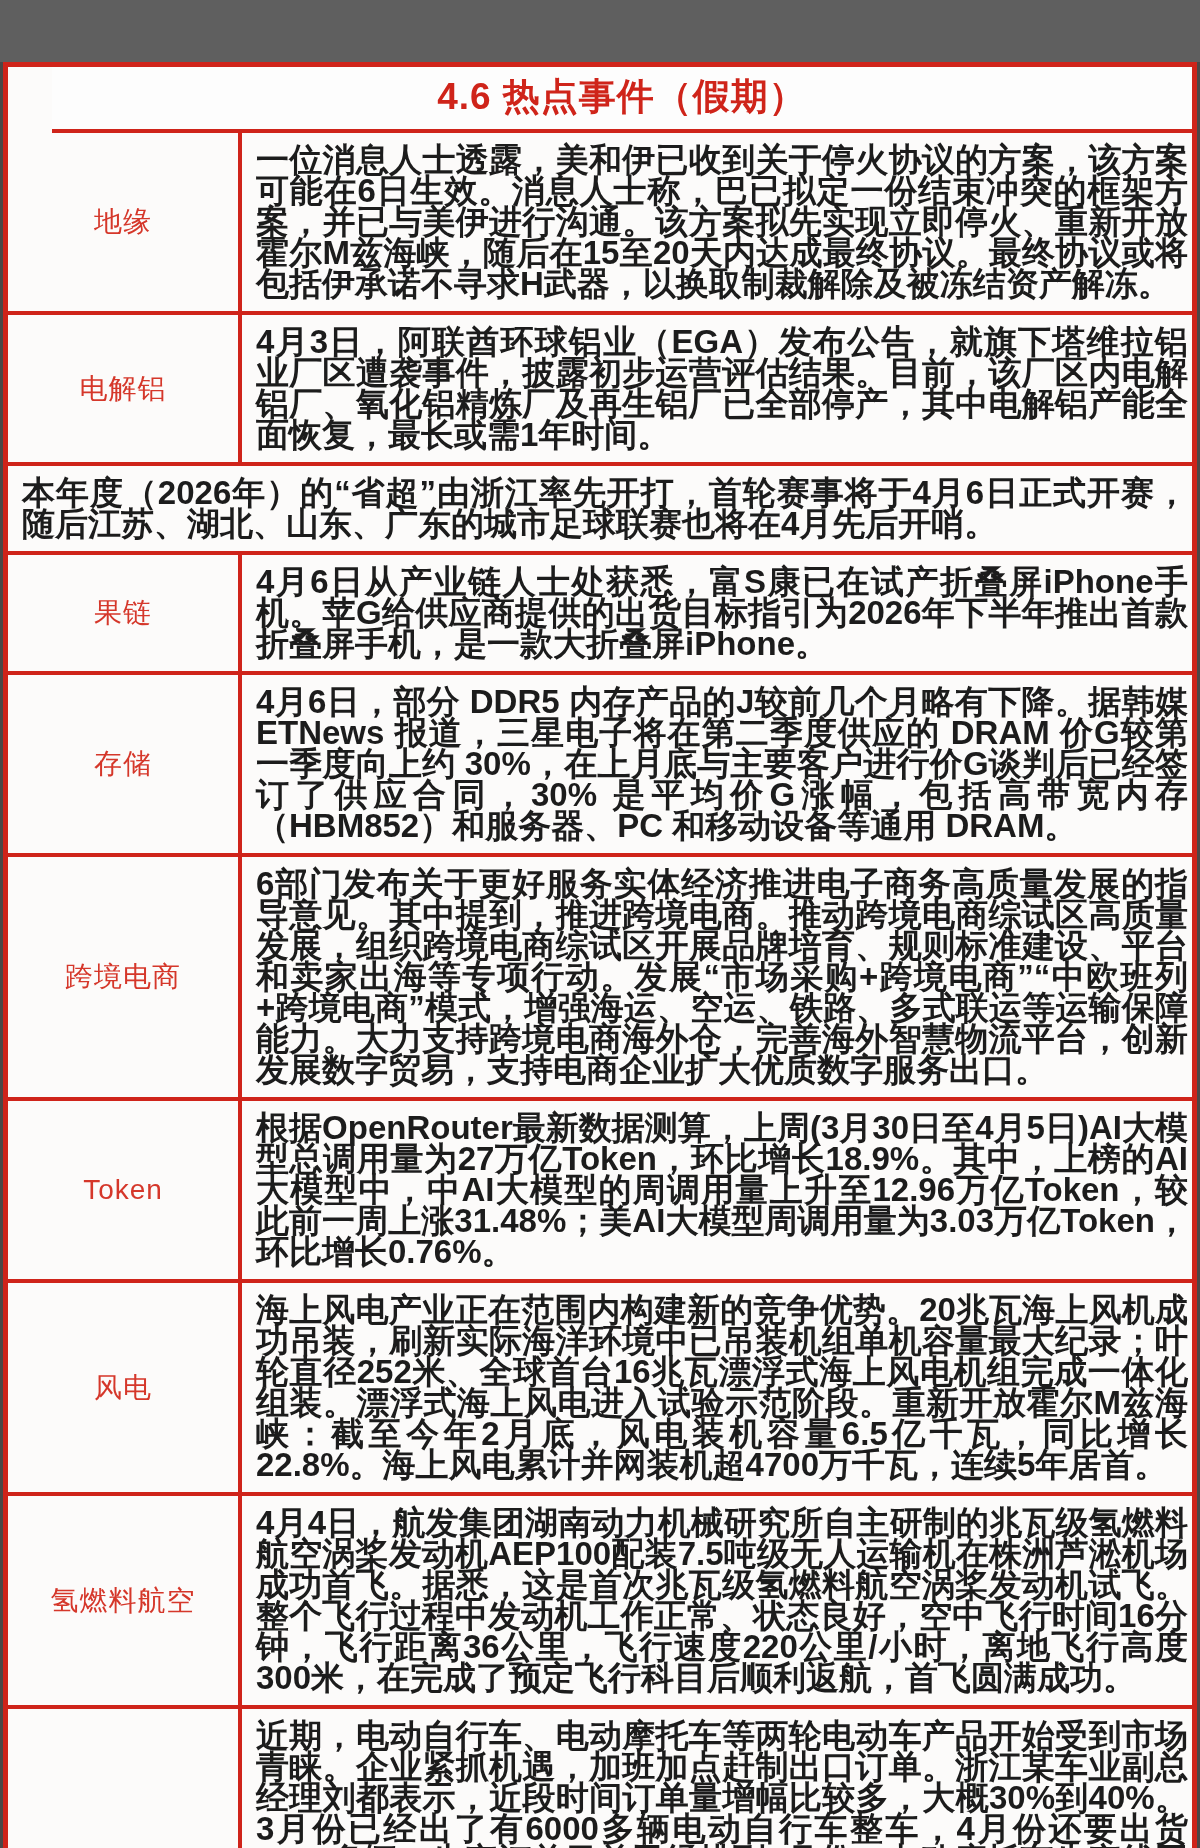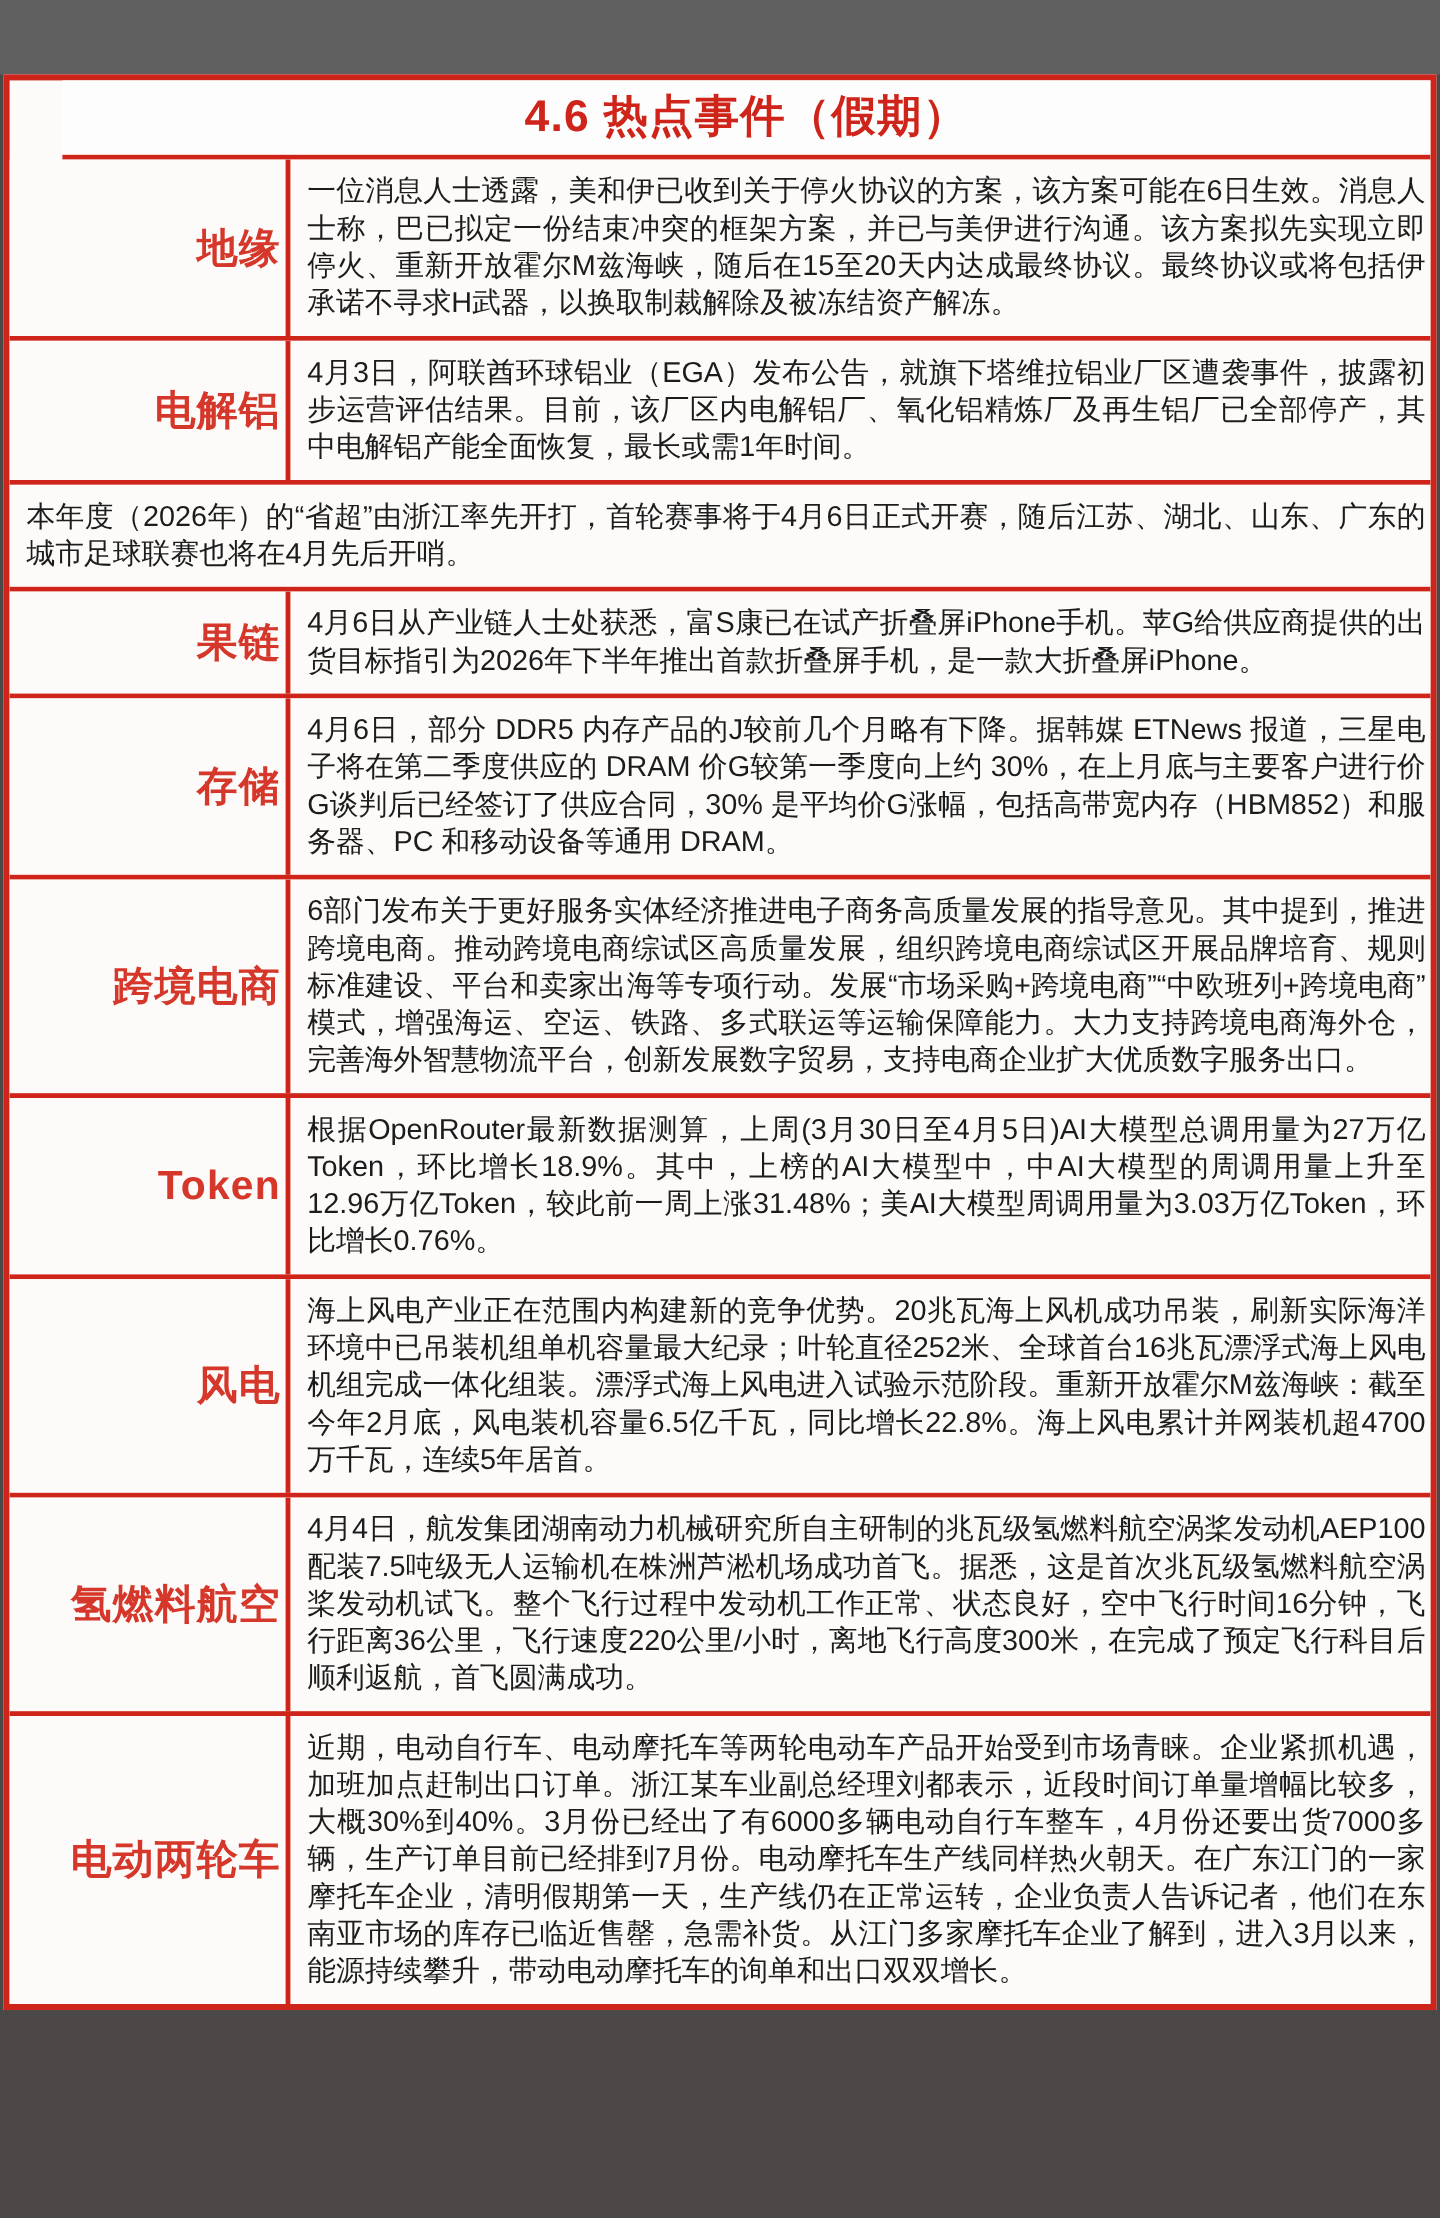--- a/index.html
+++ b/index.html
@@ -35,36 +35,36 @@
     color:var(--red);
     font-size:37px;
     font-weight:bold;
     letter-spacing:1px;
     line-height:1.25;
   }
   .row{display:flex;border-bottom:4px solid var(--red);background:var(--cell-bg);}
   .row:last-child{border-bottom:none;}
   .label-cell{
     flex:0 0 234px;
-    display:flex;align-items:center;justify-content:flex-end;
+    display:flex;align-items:center;justify-content:center;
     border-right:4px solid var(--red);
     color:var(--label-red);
-    font-weight:bold;
-    font-size:34px;
+    font-weight:normal;
+    font-size:28px;
     letter-spacing:1px;
     text-align:center;
     padding:4px;
   }
   .content-cell{
     flex:1;
     padding:11px 4px 12px 14px;
-    font-size:24px;
+    font-size:33px;
     line-height:31px;
     color:var(--text-dark);
-    font-weight:400;
+    font-weight:700;
     text-align:justify;
   }
 </style>
 </head>
 <body>
 
 <div class="top-bar"></div>
 
 <div class="events-table">
   <div class="title-row">

